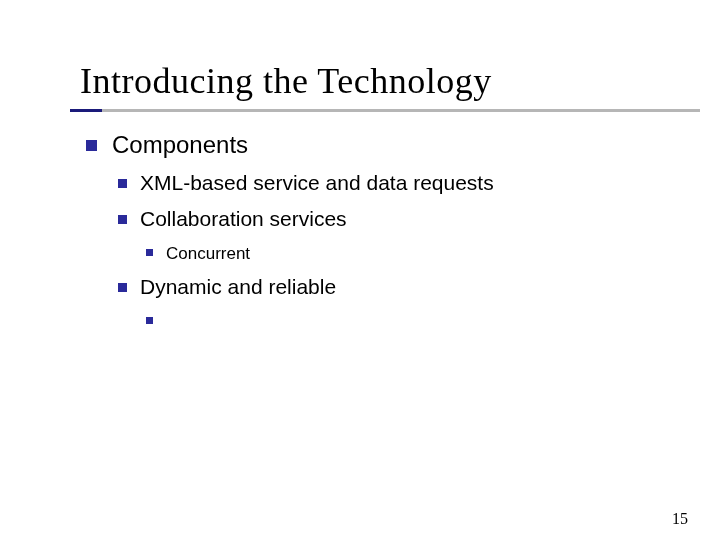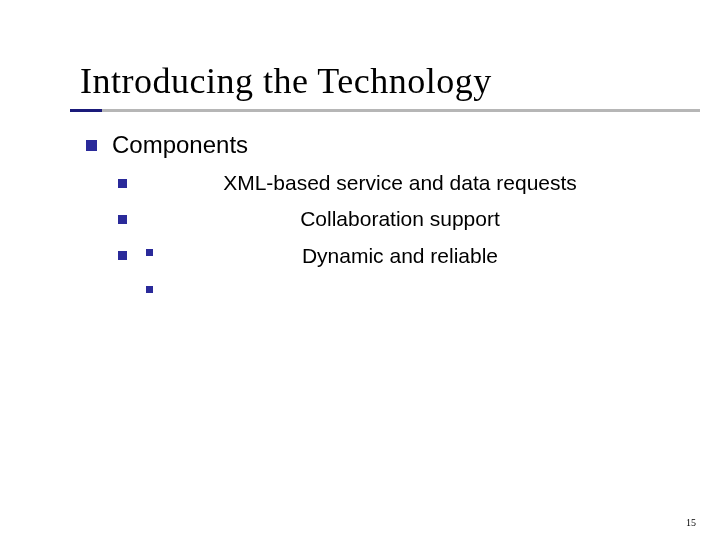--- a/index.html
+++ b/index.html
@@ -9,26 +9,26 @@
   .title { font-size: 36px; font-weight: 400; letter-spacing: 0.5px; font-family: "Times New Roman", Times, serif; }
   .title-underline { position: absolute; left: -10px; right: -40px; bottom: 0; height: 3px; }
   .title-underline .grey { position: absolute; left: 0; right: 0; top: 0; height: 3px; background: #b6b6b6; }
   .title-underline .navy { position: absolute; left: 0; width: 32px; top: 0; height: 3px; background: #1a1a7a; }
   .content { font-size: 24px; line-height: 1.25; }
   ul { list-style: none; }
   li { position: relative; padding-left: 32px; margin-top: 10px; }
   .bullet { position: absolute; left: 6px; top: 0.42em; width: 11px; height: 11px; background: #2a2a9a; }
   .lvl1 > li > .bullet { width: 11px; height: 11px; top: 0.42em; }
   .lvl2 { margin-top: 4px; }
-  .lvl2 > li { padding-left: 28px; font-size: 21px; text-align: center; }
+  .lvl2 > li { padding-left: 28px; font-size: 21px; }
   .lvl2 > li > .bullet { width: 9px; height: 9px; left: 6px; top: 0.42em; }
   .lvl3 { margin-top: 4px; }
   .lvl3 > li { padding-left: 26px; font-size: 17px; }
   .lvl3 > li > .bullet { width: 7px; height: 7px; left: 6px; top: 0.40em; }
-  .pagenum { position: absolute; right: 24px; bottom: 12px; font-size: 10px; font-family: "Times New Roman", Times, serif; }
+  .pagenum { position: absolute; right: 32px; bottom: 12px; font-size: 16px; font-family: "Times New Roman", Times, serif; }
 </style>
 </head>
 <body>
 
 <div class="slide">
 
   <div class="title-wrap">
     <h1 class="title">Introducing the Technology</h1>
     <div class="title-underline">
       <div class="grey"></div>
@@ -44,24 +44,25 @@
         <ul class="lvl2">
           <li>
             <span class="bullet"></span>
             <span>XML-based service and data requests</span>
           </li>
           <li>
             <span class="bullet"></span>
           </li>
           <li>
             <span class="bullet"></span>
-            <span>Collaboration support</span>
+            <span>Collaboration services</span>
             <ul class="lvl3">
               <li>
                 <span class="bullet"></span>
+                <span>Concurrent</span>
               </li>
             </ul>
           </li>
           <li>
             <span class="bullet"></span>
             <span>Dynamic and reliable</span>
             <ul class="lvl3">
               <li>
                 <span class="bullet"></span>
               </li>

